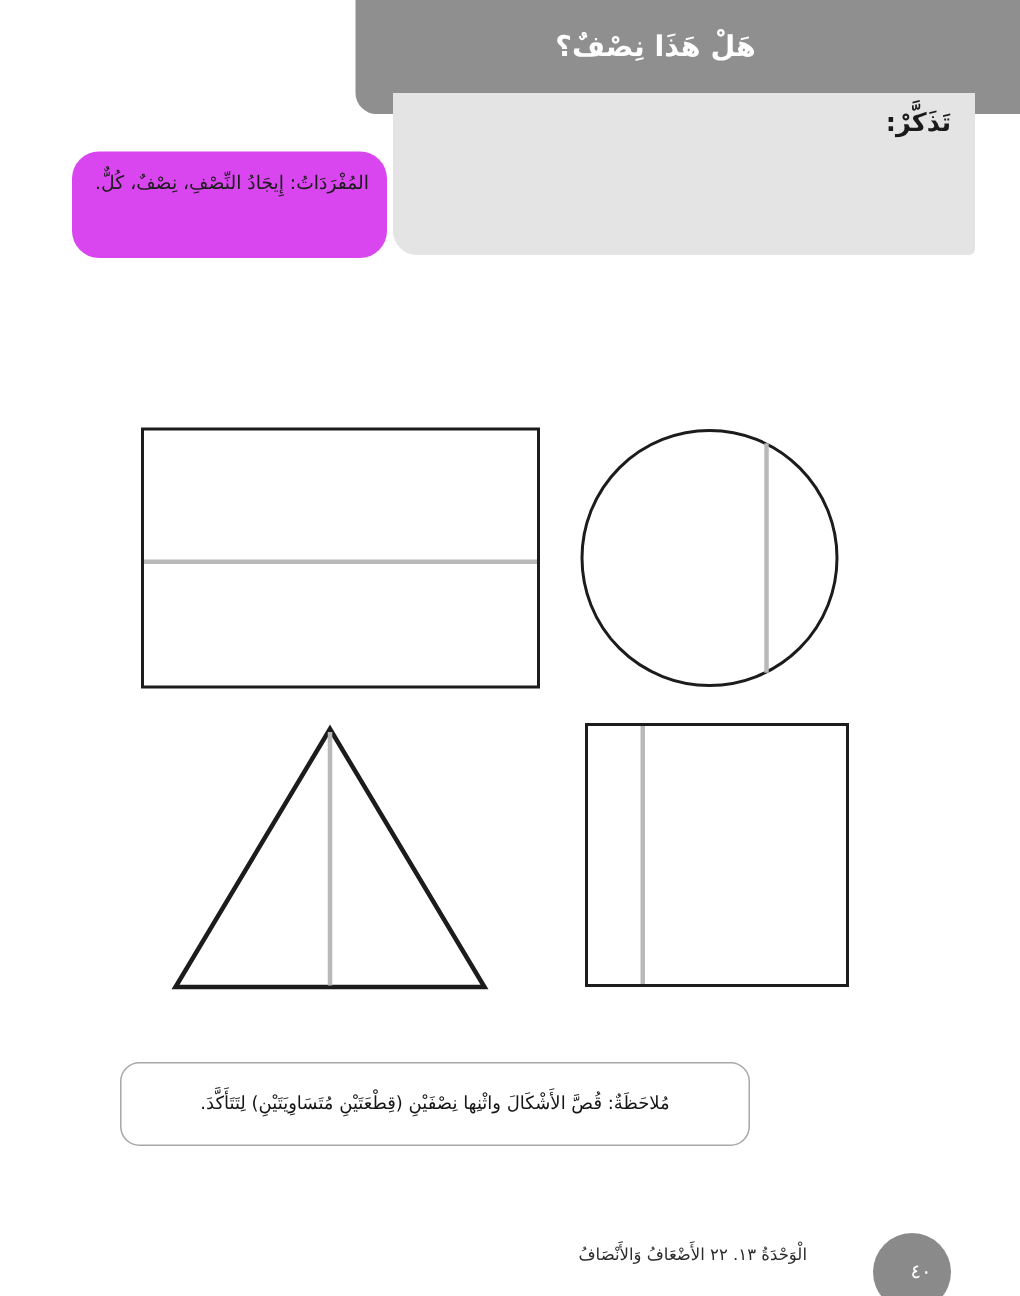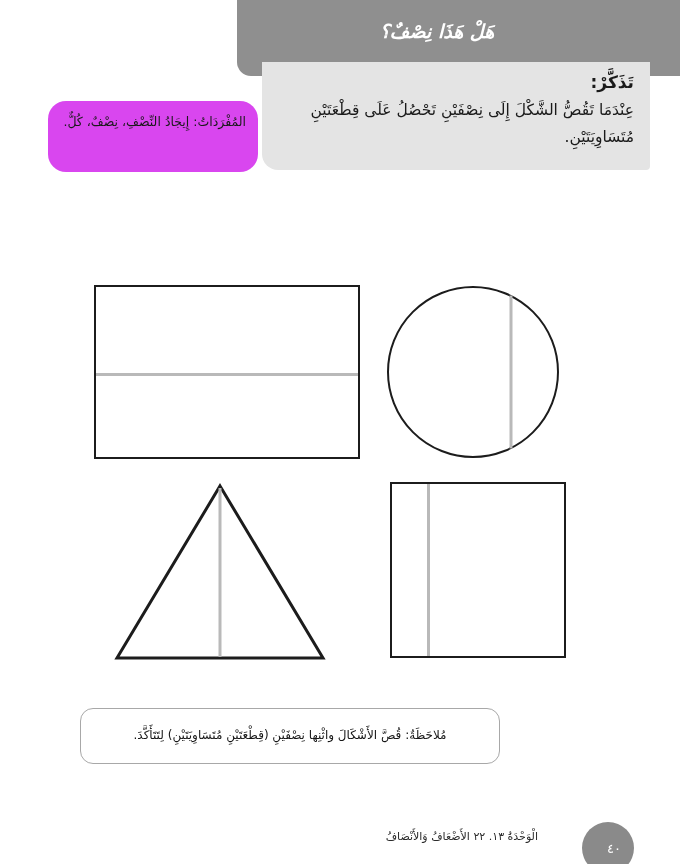--- a/index.html
+++ b/index.html
@@ -22,21 +22,20 @@
   
   #header-bar {
     position: absolute;
     left: 237px;
     top: 0;
     width: 443px;
     height: 76px;
     background: #8f8f8f;
     border-bottom-left-radius: 14px;
     overflow: hidden;
-    font-style: italic;
   }
   #header-title {
     position: absolute;
     left: 0;
     top: 0;
     width: 400px;
     height: 62px;
     display: flex;
     align-items: center;
     justify-content: center;
@@ -237,21 +236,20 @@
 
 <div id="page">
 
   <div id="header-bar">
 
     <div id="header-title">هَلْ هَذَا نِصْفٌ؟</div>
   </div>
 
   <div id="info-box">
     <div id="info-title">تَذَكَّرْ:</div>
-    <div id="info-body">عِنْدَمَا تَقُصُّ الشَّكْلَ إِلَى نِصْفَيْنِ تَحْصُلُ عَلَى قِطْعَتَيْنِ مُتَسَاوِيَتَيْنِ.</div>
   </div>
 
   <div id="vocab-box">
     <div id="vocab-text">المُفْرَدَاتُ: إِيجَادُ النِّصْفِ، نِصْفٌ، كُلٌّ.</div>
   </div>
 
 
   <div id="shapes-area">
 
     <div class="shape-slot" id="shape-rectangle">

